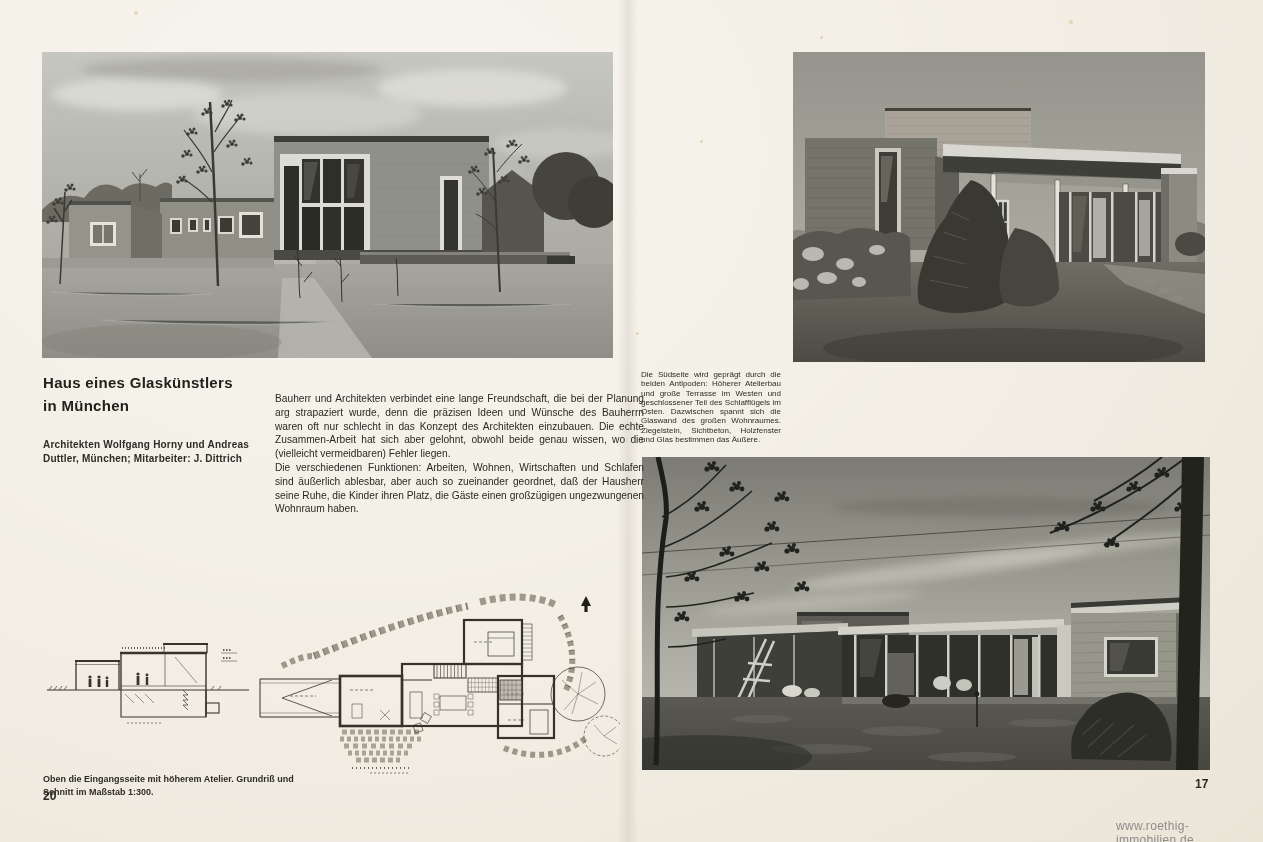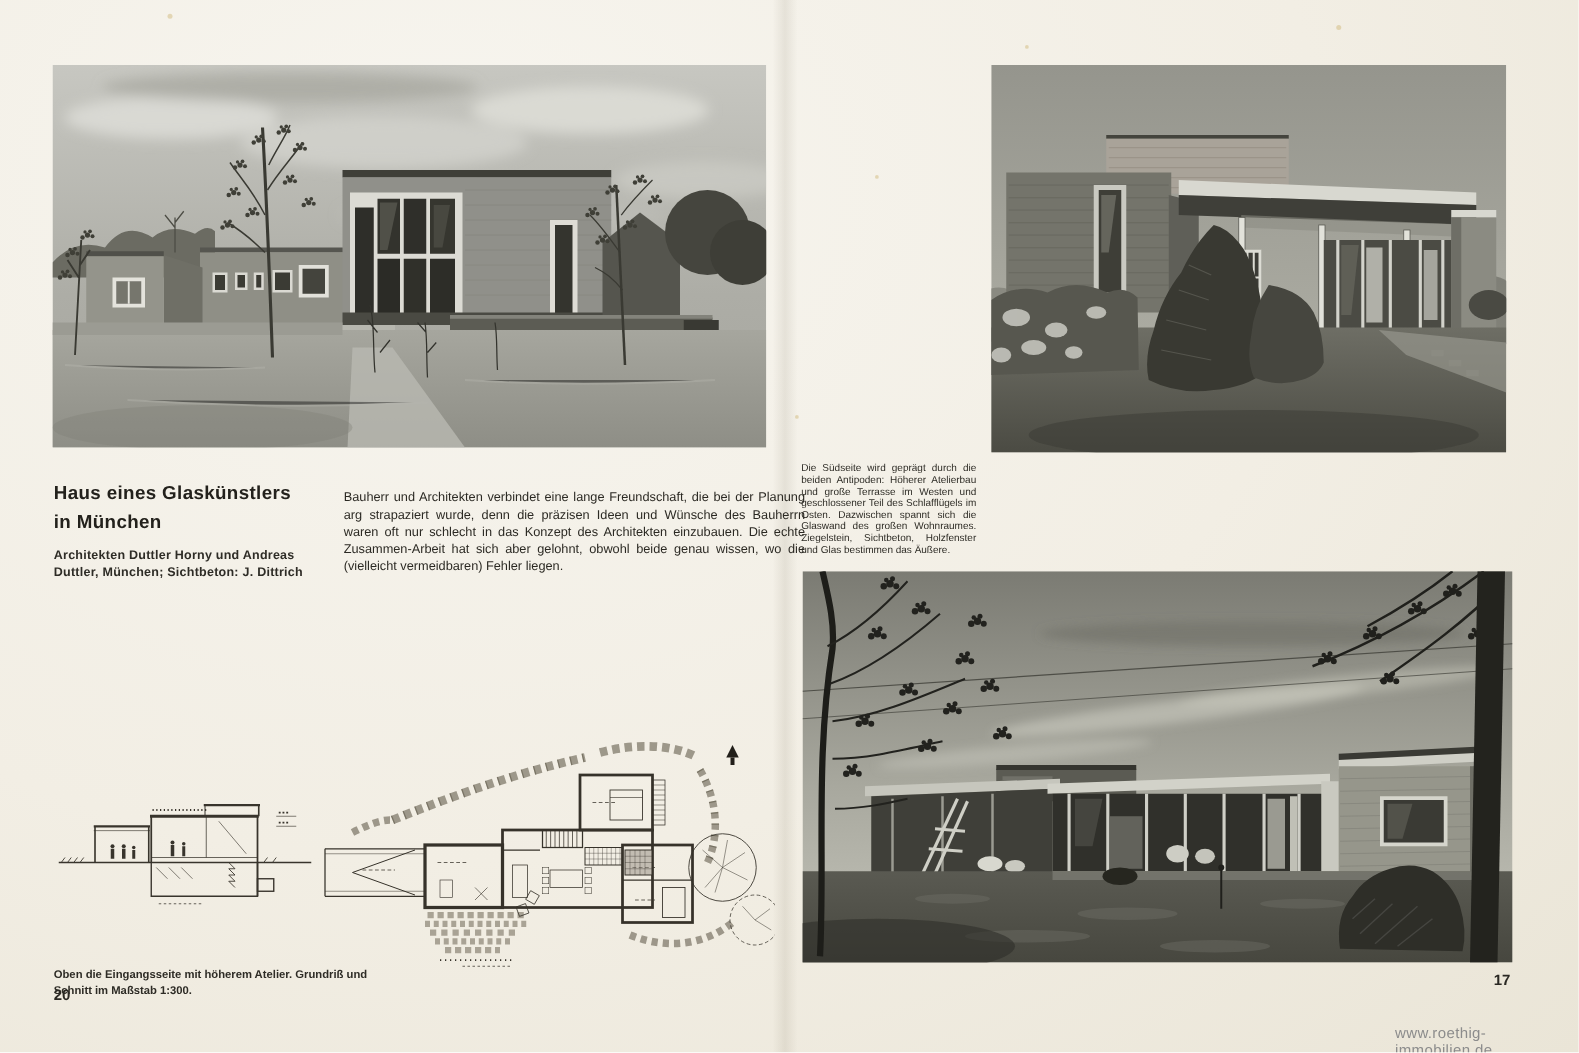--- a/index.html
+++ b/index.html
@@ -9,21 +9,21 @@
     font-family:"Liberation Sans", sans-serif;color:#2a2823;
   }
   .gutter{
     position:absolute;left:618px;top:0;width:20px;height:842px;
     background:linear-gradient(to right, rgba(90,80,55,0), rgba(90,80,55,0.10) 50%, rgba(90,80,55,0));
   }
   .fox{position:absolute;border-radius:50%;background:rgba(196,164,80,0.35);}
   figure{margin:0;padding:0;position:absolute;}
   figure svg{display:block;}
   .title{
-    position:absolute;left:43px;top:383px;width:220px;
+    position:absolute;left:43px;top:371px;width:220px;
     font-size:15px;font-weight:bold;line-height:23px;letter-spacing:.3px;color:#23211c;
   }
   .credits{
     position:absolute;left:43px;top:438px;width:225px;
     font-size:10px;font-weight:bold;line-height:13.5px;letter-spacing:.2px;color:#2e2c26;
   }
   .bodytext{
     position:absolute;left:255px;top:392px;width:369px;
     font-size:10.2px;line-height:13.8px;text-align:justify;color:#2b2923;margin-left:20px;
   }
@@ -609,26 +609,27 @@
       </g>
     </svg>
   </figure>
 
   <div class="title">
     <div>Haus eines Glaskünstlers</div>
     <div>in München</div>
   </div>
 
   <div class="credits">
-    <div>Architekten Duttler Horny und Andreas</div>
-    <div>Duttler, München; Sichtbeton: J. Dittrich</div>
+    <div>Architekten Wolfgang Horny und Andreas</div>
+    <div>Duttler, München; Mitarbeiter: J. Dittrich</div>
   </div>
 
   <div class="bodytext">
     <p>Bauherr und Architekten verbindet eine lange Freundschaft, die bei der Planung arg strapaziert wurde, denn die präzisen Ideen und Wünsche des Bauherrn waren oft nur schlecht in das Konzept des Architekten einzubauen. Die echte Zusammen-Arbeit hat sich aber gelohnt, obwohl beide genau wissen, wo die (vielleicht vermeidbaren) Fehler liegen.</p>
+    <p>Die verschiedenen Funktionen: Arbeiten, Wohnen, Wirtschaften und Schlafen sind äußerlich ablesbar, aber auch so zueinander geordnet, daß der Hausherr seine Ruhe, die Kinder ihren Platz, die Gäste einen großzügigen ungezwungenen Wohnraum haben.</p>
   </div>
 
   <div class="photo-caption">Die Südseite wird geprägt durch die beiden Antipoden: Höherer Atelierbau und große Terrasse im Westen und geschlossener Teil des Schlafflügels im Osten. Dazwischen spannt sich die Glaswand des großen Wohnraumes. Ziegelstein, Sichtbeton, Holzfenster und Glas bestimmen das Äußere.</div>
 
   <div class="drawing-caption">Oben die Eingangsseite mit höherem Atelier. Grundriß und Schnitt im Maßstab 1:300.</div>
 
   <div class="pagenum left">20</div>
   <div class="pagenum right">17</div>
 
   <div class="watermark">www.roethig-immobilien.de</div>

